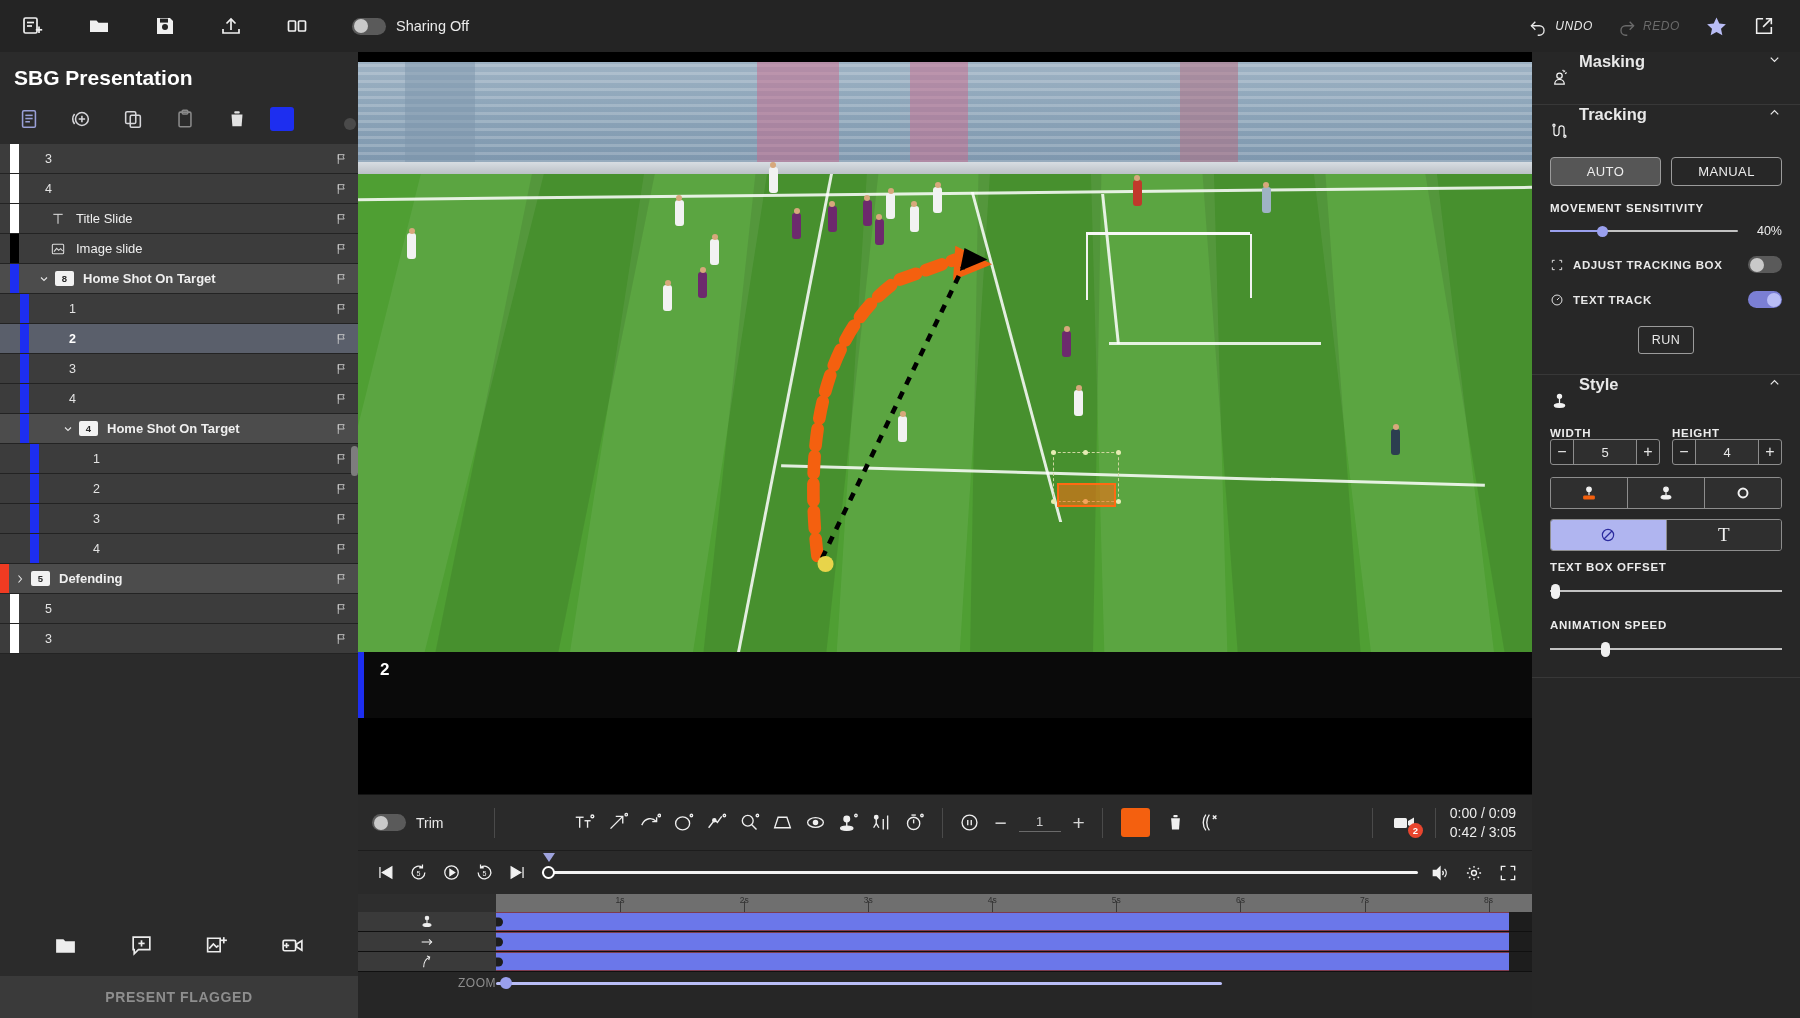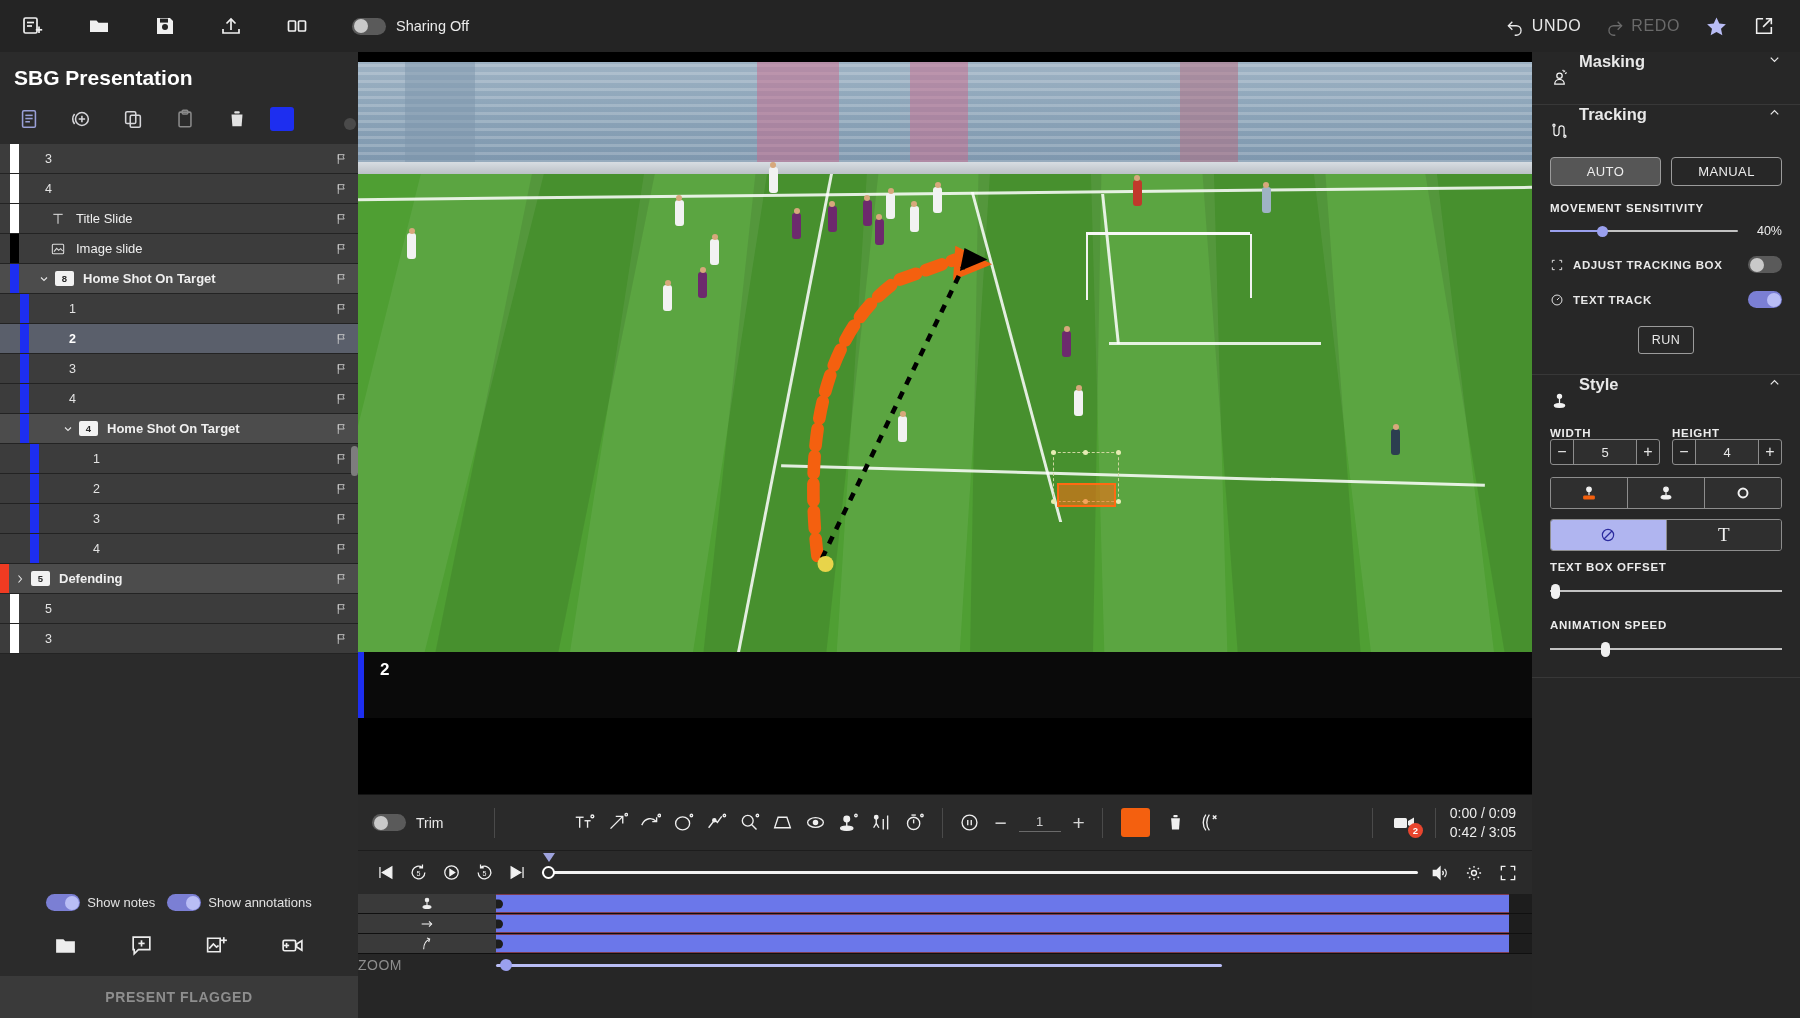--- a/index.html
+++ b/index.html
@@ -29,21 +29,21 @@
     cursor: pointer; flex: 0 0 34px;
   }
   .toggle .knob {
     position: absolute; top: 1.5px; left: 1.5px; width: 14px; height: 14px; border-radius: 50%;
     background: #c9c9c9;
   }
   .toggle.on { background: #7b7fd4; }
   .toggle.on .knob { left: 18.5px; background: #b9bdf5; }
   .sharing-label { font-size: 14.5px; color: #eaeaea; }
   .topbar-right { margin-left: auto; display: flex; align-items: center; padding-right: 14px; gap: 4px; }
-  .undo-redo { display: flex; align-items: center; gap: 7px; font-size: 16px; letter-spacing: .6px; padding: 0 10px; cursor: pointer; }
+  .undo-redo { display: flex; align-items: center; gap: 7px; font-size: 12px; letter-spacing: .6px; padding: 0 10px; cursor: pointer; font-style: italic; }
   .undo-redo.dim { color: #6a6a6a; }
   .undo-redo svg { width: 19px; height: 19px; fill: none; stroke: currentColor; stroke-width: 1.7; }
   .star { width: 44px; display: flex; justify-content: center; cursor: pointer; }
   .star svg { width: 23px; height: 23px; fill: #b9bdf5; }
   .extlink { width: 44px; display: flex; justify-content: center; cursor: pointer; }
   .extlink svg { width: 22px; height: 22px; fill: none; stroke: #f0f0f0; stroke-width: 1.7; }
 
   
   .body { flex: 1; display: flex; min-height: 0; }
 
@@ -192,21 +192,21 @@
   .ruler { flex: 1; background: #6f6f6f; position: relative; }
   .ruler .tick { position: absolute; top: 7px; bottom: 0; width: 1px; background: #3a3a3a; }
   .ruler .tlabel { position: absolute; top: 1px; font-size: 8.5px; color: #2f2f2f; transform: translateX(-50%); }
   .tl-track { display: flex; height: 20px; border-bottom: 1px solid #101010; }
   .tl-label { width: 138px; flex: 0 0 138px; background: #3a3a3a; display: flex; align-items: center; justify-content: center; }
   .tl-label svg { width: 16px; height: 16px; fill: none; stroke: #efefef; stroke-width: 1.6; }
   .tl-lane { flex: 1; background: #1d1d1d; position: relative; }
   .clip { position: absolute; top: 0; bottom: 0; left: 0; background: #6b77ea; border-top: 1px solid #7d3b4e; border-bottom: 1px solid #7d3b4e; }
   .clip .nub { position: absolute; left: 0; top: 50%; transform: translateY(-50%); width: 7px; height: 9px; background: #1d1d1d; border-radius: 0 5px 5px 0; }
   .tl-zoom { display: flex; height: 22px; align-items: center; }
-  .tl-zoom .zl { width: 138px; flex: 0 0 138px; text-align: left; font-size: 14px; color: #8d8d8d; letter-spacing: .5px; }
+  .tl-zoom .zl { width: 138px; flex: 0 0 138px; text-align: right; font-size: 12px; color: #8d8d8d; letter-spacing: .5px; }
   .tl-zoom .zslider { flex: 1; position: relative; height: 14px; display: flex; align-items: center; margin-right: 310px; }
   .tl-zoom .ztrack { position: absolute; left: 0; right: 0; height: 3px; background: #b9bdf5; border-radius: 2px; }
   .tl-zoom .zknob { position: absolute; left: 4px; width: 12px; height: 12px; border-radius: 50%; background: #9aa0ee; }
 
   
   .rpanel { width: 268px; flex: 0 0 268px; background: #272727; display: flex; flex-direction: column; }
   .rp-section { border-bottom: 1px solid #383838; padding: 0 18px; }
   .rp-head { display: flex; height: 52px; cursor: pointer; }
   .rp-head .hico { width: 24px; display: flex; align-items: center; }
   .rp-head .hico svg { width: 19px; height: 19px; fill: none; stroke: #f2f2f2; stroke-width: 1.6; }
@@ -591,34 +591,20 @@
               <svg viewBox="0 0 24 24">
                 <path d="M6 3v18"></path>
                 <path d="M6 4h11l-2.2 4L17 12H6z"></path>
               </svg>
             </div>
           </div>
         </div>
 
       <div class="sb-spacer"></div>
 
-      <div class="sb-notes">
-        <div class="tg-wrap">
-          <div class="toggle on">
-              <div class="knob"></div>
-            </div>
-          <span>Show notes</span>
-        </div>
-        <div class="tg-wrap">
-          <div class="toggle on">
-              <div class="knob"></div>
-            </div>
-          <span>Show annotations</span>
-        </div>
-      </div>
 
       <div class="sb-bottom-icons">
         <div>
           <svg viewBox="0 0 24 24" style="fill:#ededed;stroke:none">
               <path d="M3 6h7l1.8 2H21v11H3z"></path>
             </svg>
         </div>
         <div>
           <svg viewBox="0 0 24 24">
               <path d="M4 4h16v12H9l-4 4V16H4z"></path>
@@ -1019,20 +1005,41 @@
           <svg viewBox="0 0 24 24">
               <polyline points="4,9 4,4 9,4"></polyline>
               <polyline points="15,4 20,4 20,9"></polyline>
               <polyline points="20,15 20,20 15,20"></polyline>
               <polyline points="9,20 4,20 4,15"></polyline>
             </svg>
         </div>
       </div>
 
       <div class="timeline">
+        <div class="tl-head">
+          <div class="tl-gutter"></div>
+          <div class="ruler" id="ruler">
+              <div class="tick" style="left: 11.976%;"></div>
+              <div class="tlabel" style="left: 11.976%;">1s</div>
+              <div class="tick" style="left: 23.9521%;"></div>
+              <div class="tlabel" style="left: 23.9521%;">2s</div>
+              <div class="tick" style="left: 35.9281%;"></div>
+              <div class="tlabel" style="left: 35.9281%;">3s</div>
+              <div class="tick" style="left: 47.9042%;"></div>
+              <div class="tlabel" style="left: 47.9042%;">4s</div>
+              <div class="tick" style="left: 59.8802%;"></div>
+              <div class="tlabel" style="left: 59.8802%;">5s</div>
+              <div class="tick" style="left: 71.8563%;"></div>
+              <div class="tlabel" style="left: 71.8563%;">6s</div>
+              <div class="tick" style="left: 83.8323%;"></div>
+              <div class="tlabel" style="left: 83.8323%;">7s</div>
+              <div class="tick" style="left: 95.8084%;"></div>
+              <div class="tlabel" style="left: 95.8084%;">8s</div>
+            </div>
+        </div>
         <div id="tl-tracks">
             <div class="tl-track">
               <div class="tl-label">
                 <svg viewBox="0 0 24 24">
                   <circle cx="12" cy="6" r="2.6" style="fill:#efefef"></circle>
                   <line x1="12" y1="9" x2="12" y2="14"></line>
                   <ellipse cx="12" cy="16.5" rx="6" ry="2.2" style="fill:#efefef"></ellipse>
                 </svg>
               </div>
               <div class="tl-lane">

